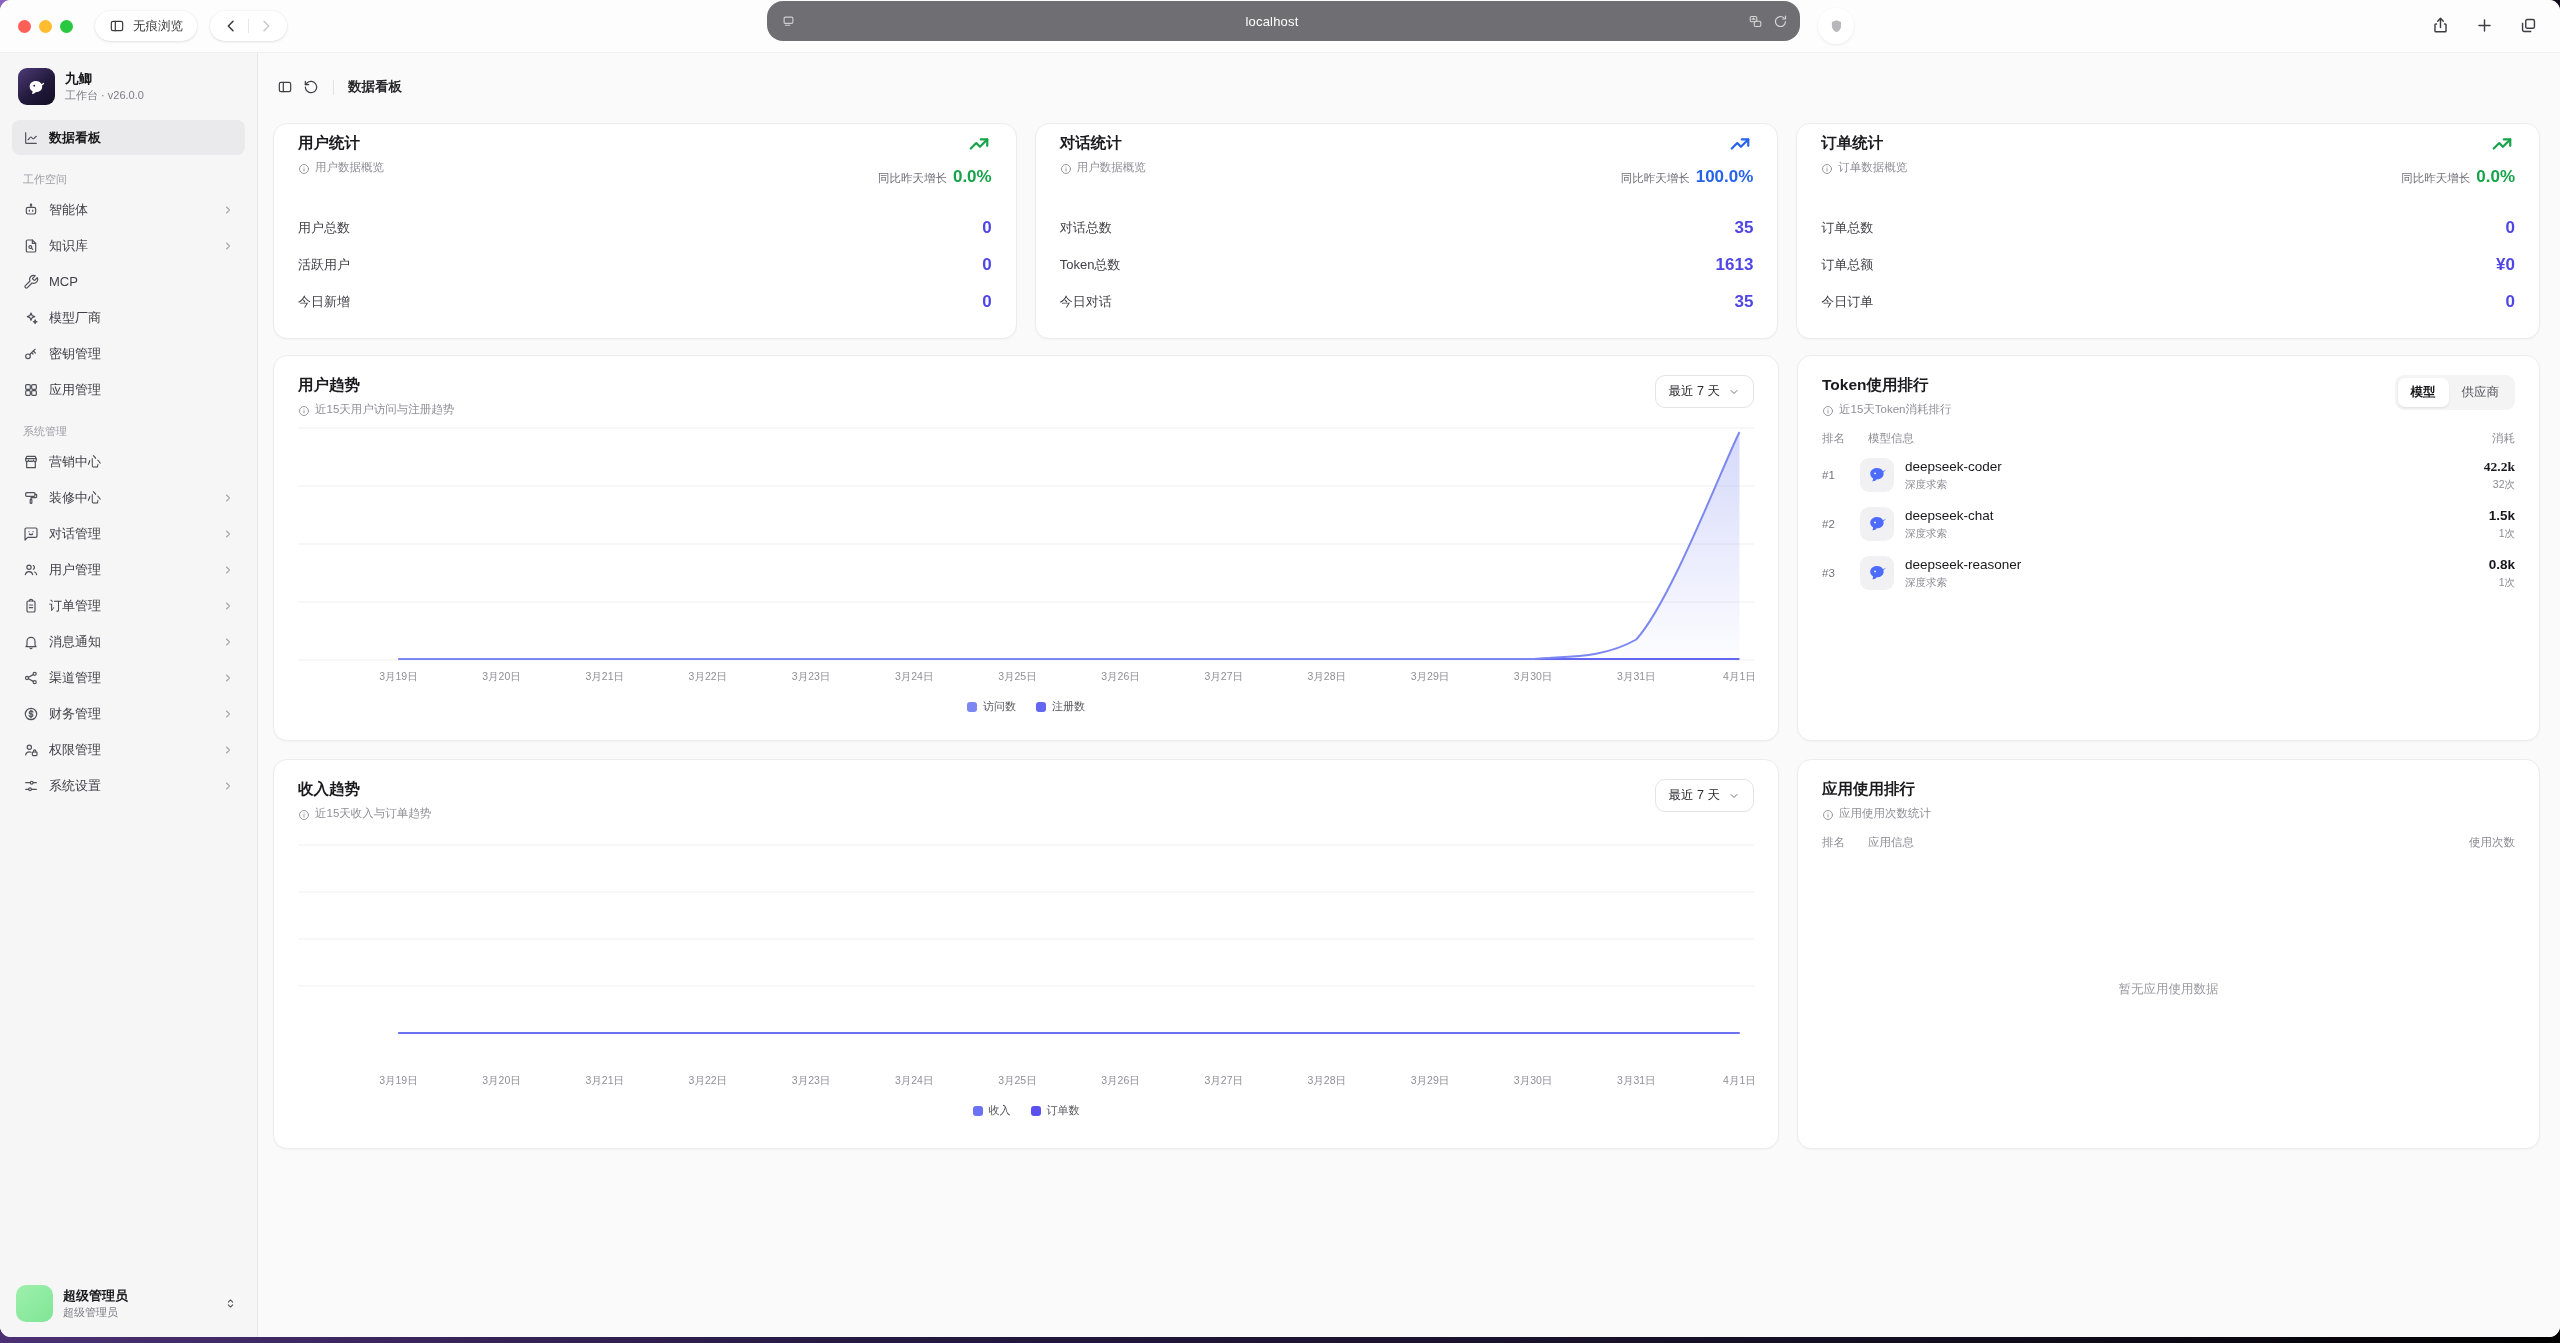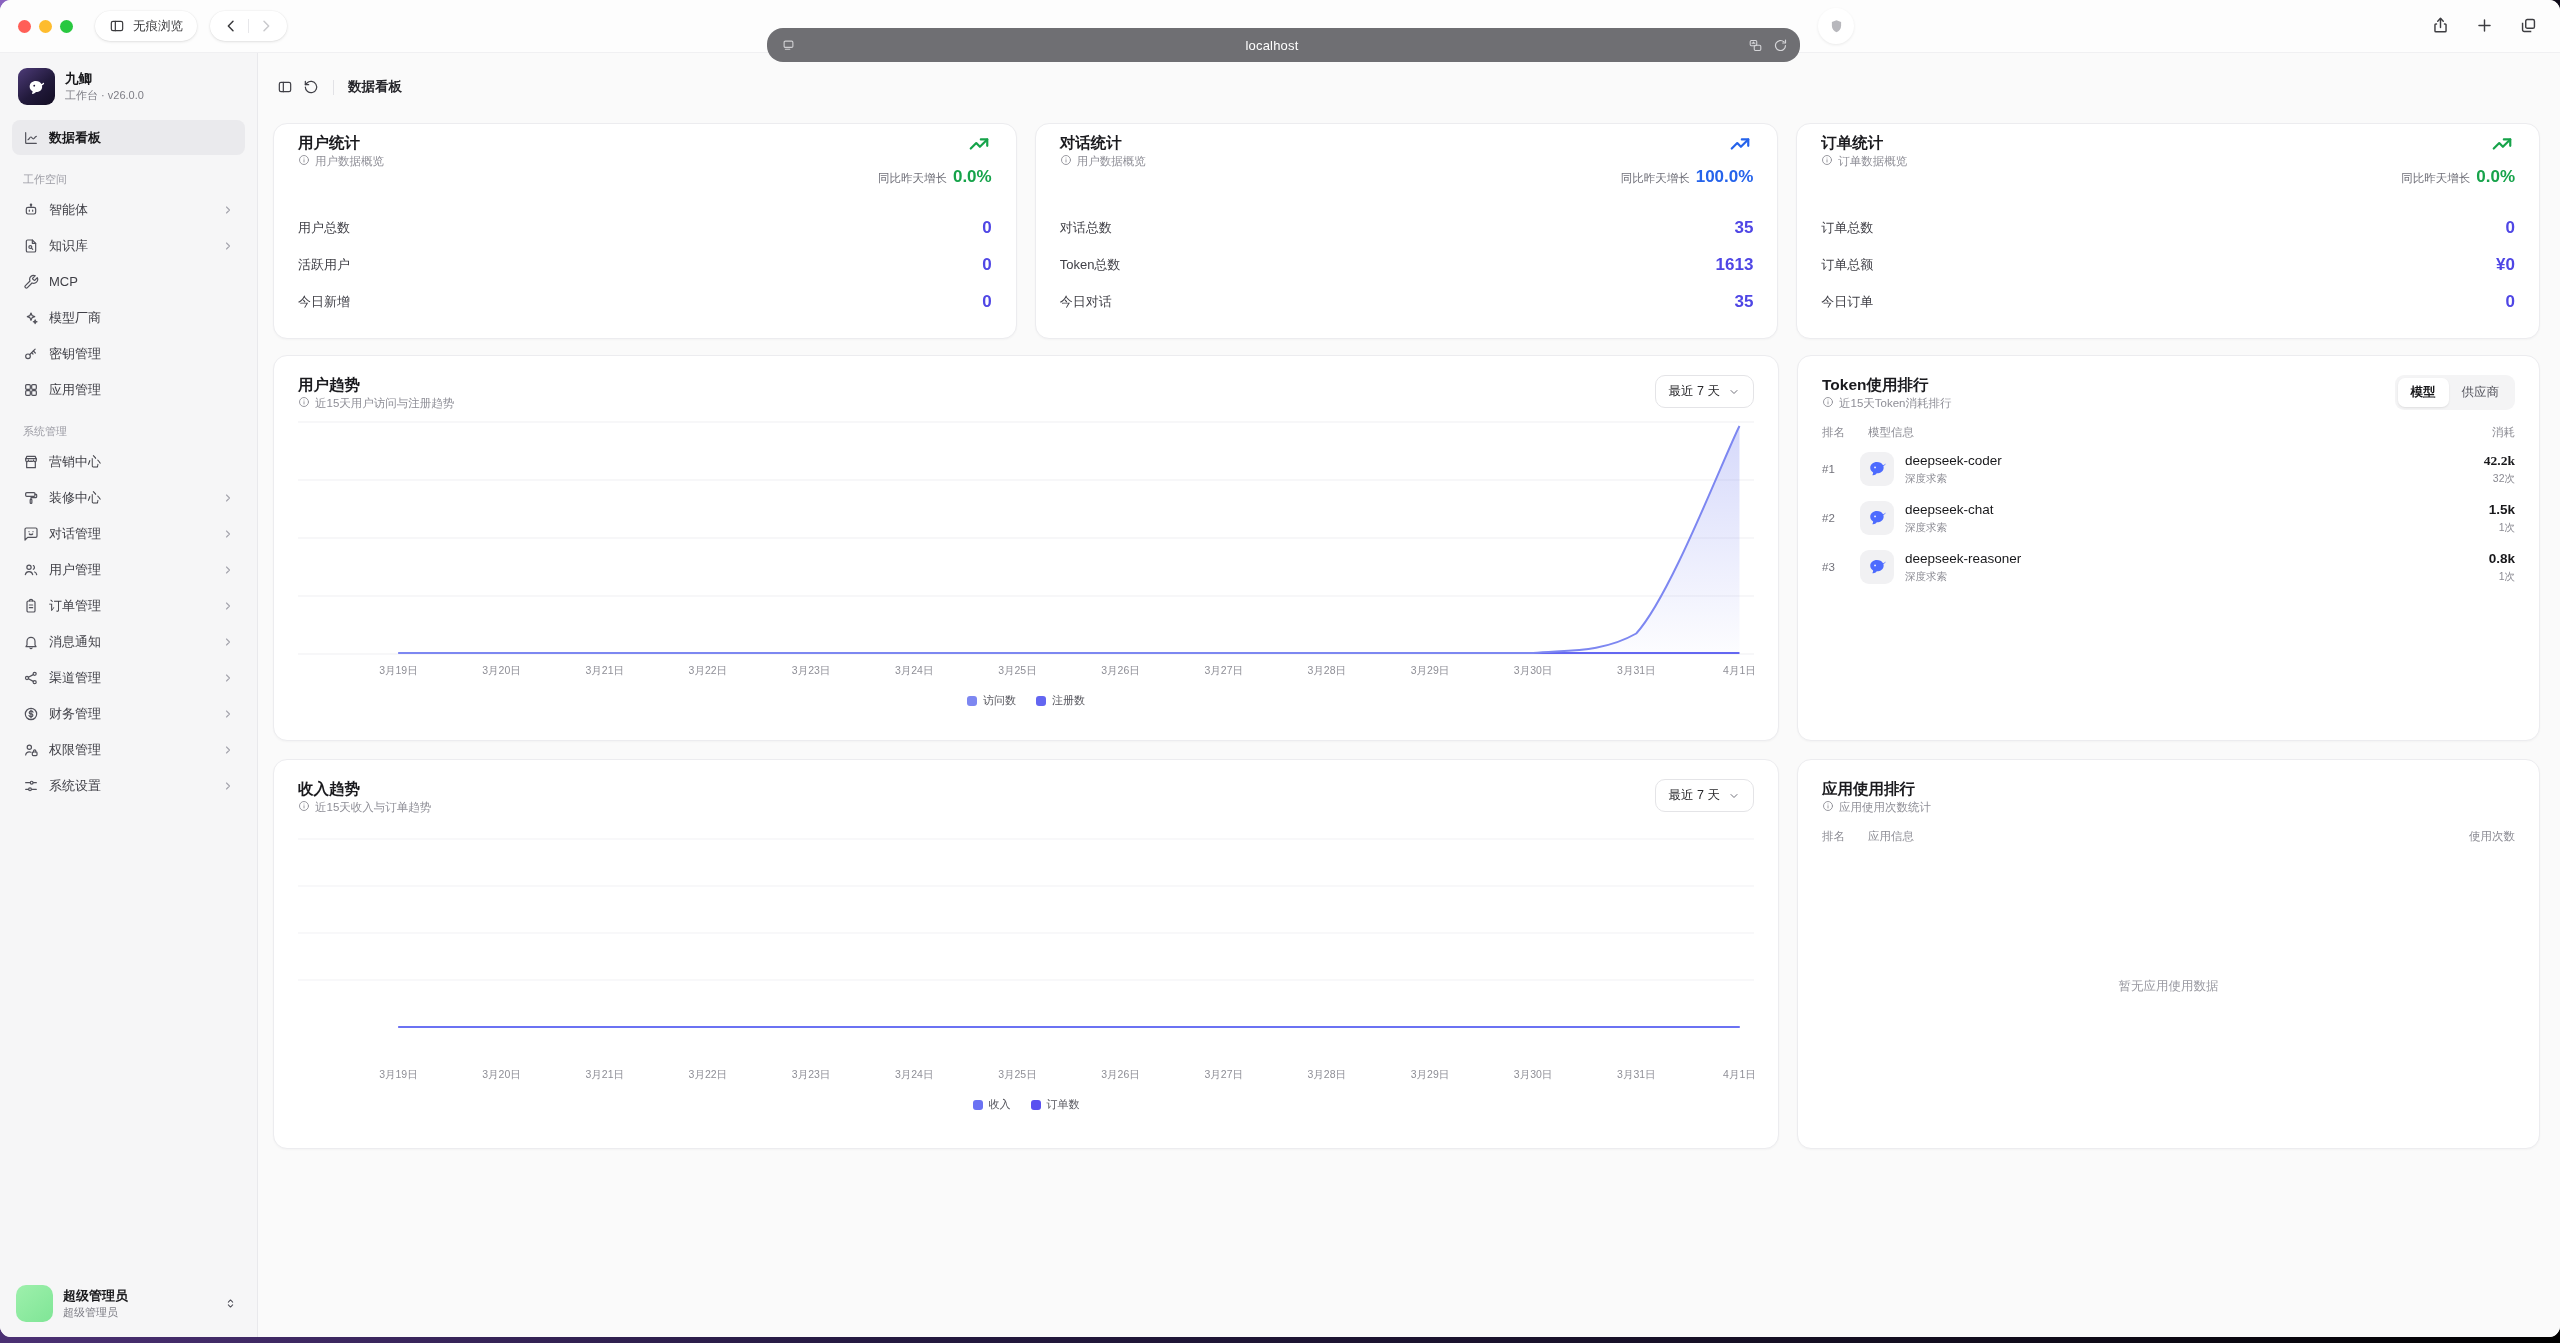--- a/index.html
+++ b/index.html
@@ -13,21 +13,21 @@
   
   .toolbar{position:relative;height:52px;background:#fdfdfd;border-bottom:1px solid #f0f0f2;}
   .traffic{position:absolute;left:18px;top:20px;display:flex;gap:8px;}
   .tl{width:13px;height:13px;border-radius:50%;border:none;padding:0;}
   .tl.red{background:#ff5f57;} .tl.yellow{background:#febc2e;} .tl.green{background:#28c840;}
   .pill{position:absolute;top:11px;height:30px;background:#fff;border-radius:16px;box-shadow:0 1px 3px rgba(0,0,0,.1),0 0 0 .5px rgba(0,0,0,.04);display:flex;align-items:center;}
   .incog{left:95px;padding:0 14px;gap:8px;font-size:12.5px;color:#3a3a3d;border:none;cursor:default;}
   .navpill{left:210px;padding:0 6px;gap:2px;}
   .navbtn{border:none;background:transparent;width:30px;height:28px;display:flex;align-items:center;justify-content:center;padding:0;}
   .navdiv{width:1px;height:14px;background:#e7e7ea;}
-  .addressbar{position:absolute;left:767px;top:28px;width:1033px;height:34px;border-radius:16px;background:#6f6f73;display:flex;align-items:center;padding:0;border:none;}
+  .addressbar{position:absolute;left:767px;top:1px;width:1033px;height:40px;border-radius:16px;background:#6f6f73;display:flex;align-items:center;padding:0;border:none;}
   .ab-left{margin-left:14px;color:#cfcfd2;display:flex;}
   .ab-url{flex:1;text-align:center;color:#fff;font-size:13px;letter-spacing:.2px;}
   .ab-right{margin-right:12px;display:flex;gap:10px;color:#d6d6d9;}
   .shieldbtn{position:absolute;left:1818px;top:8px;width:36px;height:36px;border-radius:50%;background:#fff;box-shadow:0 1px 3px rgba(0,0,0,.08);border:none;display:flex;align-items:center;justify-content:center;color:#b7b7bc;}
   .tb-right{position:absolute;right:18px;top:11px;display:flex;gap:16px;align-items:center;}
   .tb-icon{border:none;background:transparent;padding:0;width:28px;height:28px;display:flex;align-items:center;justify-content:center;color:#3d3d41;}
   
   .app{display:flex;height:1285px;}
   .sidebar{width:257px;flex:0 0 257px;background:#f6f6f7;border-right:1px solid #e9e9ec;display:flex;flex-direction:column;}
   .logo-row{display:flex;align-items:center;gap:10px;padding:15px 18px 6px;}
@@ -51,21 +51,21 @@
   .page-head{display:flex;align-items:center;gap:10px;margin:0 0 26px 4px;height:20px;}
   .ph-btn{border:none;background:transparent;padding:0;display:flex;color:#3f3f46;}
   .ph-div{width:1px;height:15px;background:#e2e2e6;margin:0 4px;}
   .ph-title{font-size:13.5px;color:#26262b;font-weight:bold;}
   .row{display:flex;gap:18px;}
   .card{background:#fff;border:1px solid #ececef;border-radius:14px;box-shadow:0 1px 2px rgba(0,0,0,.03);box-sizing:border-box;}
   
   .stat{flex:1;height:216px;padding:9px 24px;}
   .stat-top{display:flex;justify-content:space-between;}
   .card-title{font-size:15.5px;font-weight:bold;color:#1a1a1e;margin:0;}
-  .card-sub{display:flex;align-items:flex-start;gap:5px;font-size:11.5px;color:#8e8e96;}
+  .card-sub{display:flex;align-items:flex-end;gap:5px;font-size:11.5px;color:#8e8e96;margin-top:6px;}
   .stat-right{text-align:right;}
   .trend-ico{display:inline-flex;}
   .growth{margin-top:8px;font-size:11.5px;color:#71717a;display:flex;align-items:baseline;gap:6px;justify-content:flex-end;}
   .growth b{font-size:17px;font-weight:bold;}
   .stat-rows{margin-top:22px;}
   .stat-row{display:flex;justify-content:space-between;align-items:center;height:37px;}
   .sr-label{font-size:13px;color:#3f3f46;}
   .sr-value{font-size:17px;font-weight:bold;color:#4f46e5;}
   
   .chart-card{width:1506px;flex:0 0 1506px;height:386px;padding:19px 24px;display:flex;flex-direction:column;}

